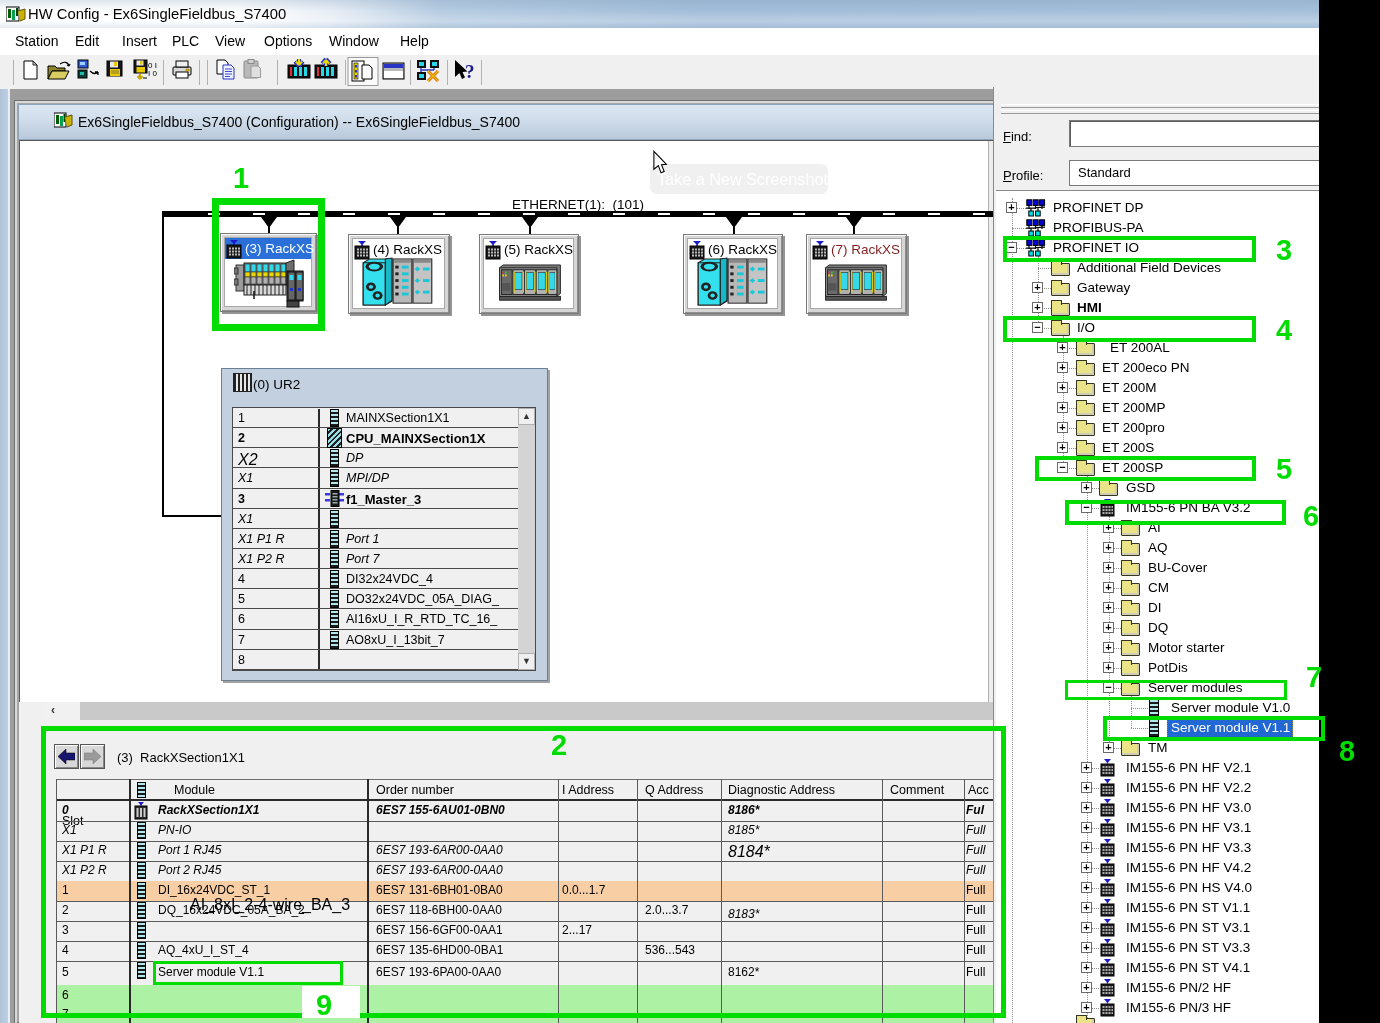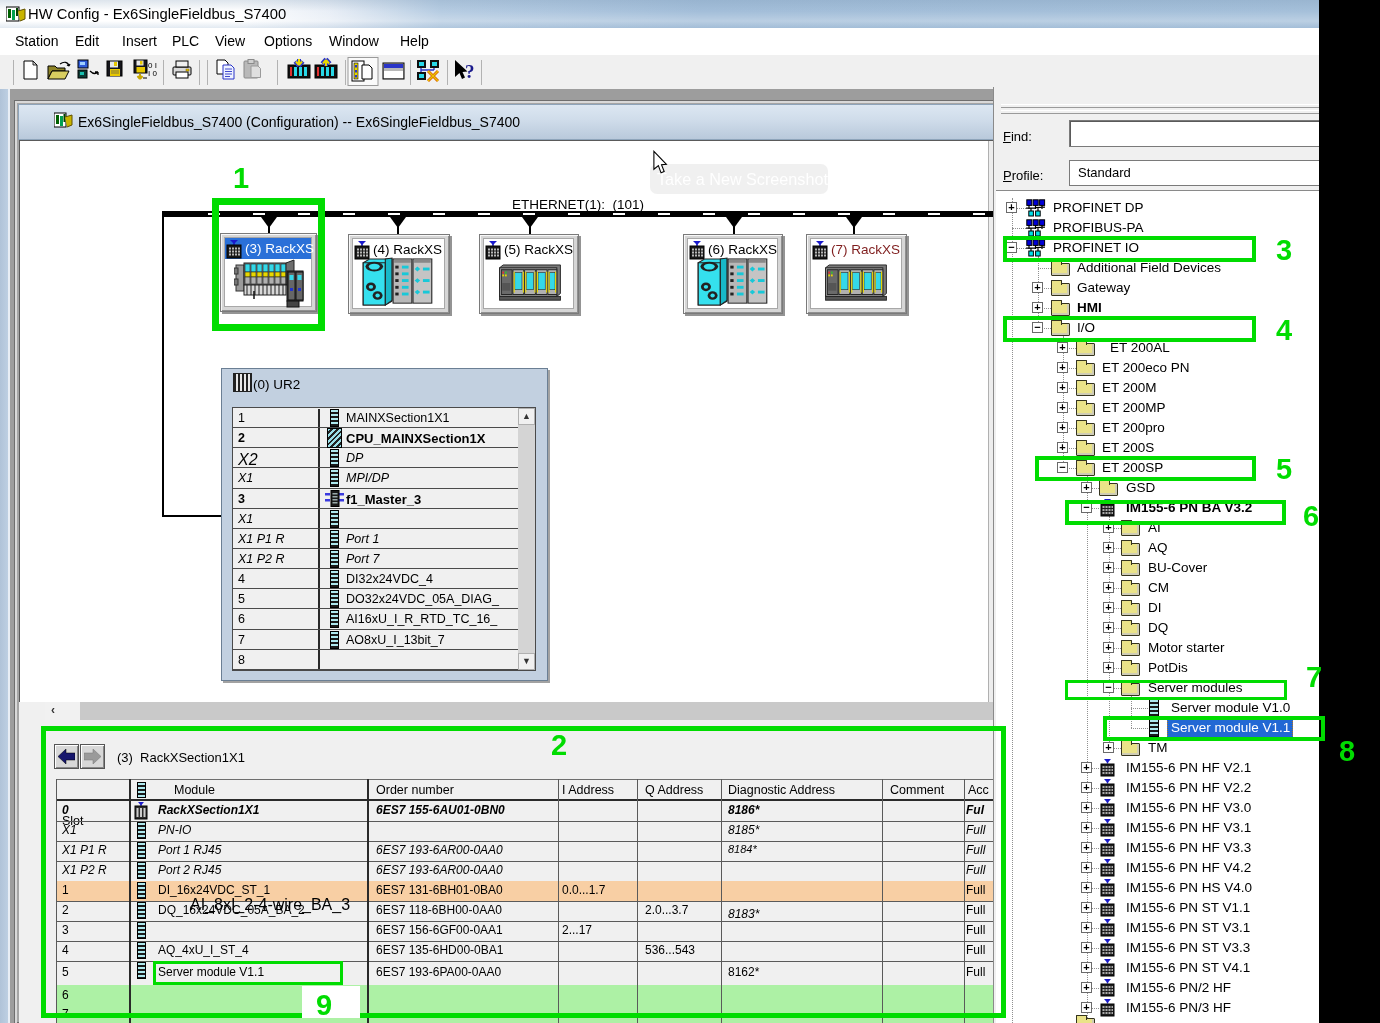--- a/index.html
+++ b/index.html
@@ -669,21 +669,21 @@
 <div class="tx it" style="left:62px;top:823px;font-size:12px;">X1</div>
 <div class="modic" style="left:137px;top:822px;height:17px;"></div>
 <div class="tx it" style="left:158px;top:823px;font-size:12px;">PN-IO</div>
 <div class="tx it" style="left:728px;top:823px;font-size:12px;">8185*</div>
 <div class="tx it" style="left:966px;top:823px;font-size:12px;">Full</div>
 <div class="a" style="left:56px;top:841px;width:940px;height:1px;background:#5a5a5a;"></div>
 <div class="tx it" style="left:62px;top:843px;font-size:12px;">X1 P1 R</div>
 <div class="modic" style="left:137px;top:842px;height:17px;"></div>
 <div class="tx it" style="left:158px;top:843px;font-size:12px;">Port 1 RJ45</div>
 <div class="tx it" style="left:376px;top:843px;font-size:12px;">6ES7 193-6AR00-0AA0</div>
-<div class="tx it" style="left:728px;top:843px;font-size:11px;">8184*</div>
+<div class="tx it" style="left:728px;top:843px;font-size:16px;">8184*</div>
 <div class="tx it" style="left:966px;top:843px;font-size:12px;">Full</div>
 <div class="a" style="left:56px;top:861px;width:940px;height:1px;background:#5a5a5a;"></div>
 <div class="tx it" style="left:62px;top:863px;font-size:12px;">X1 P2 R</div>
 <div class="modic" style="left:137px;top:862px;height:17px;"></div>
 <div class="tx it" style="left:158px;top:863px;font-size:12px;">Port 2 RJ45</div>
 <div class="tx it" style="left:376px;top:863px;font-size:12px;">6ES7 193-6AR00-0AA0</div>
 <div class="tx it" style="left:728px;top:863px;font-size:12px;margin-top:44px;">8183*</div>
 <div class="tx it" style="left:966px;top:863px;font-size:12px;">Full</div>
 <div class="a" style="left:56px;top:881px;width:940px;height:1px;background:#5a5a5a;"></div>
 <div class="a" style="left:57px;top:881px;width:939px;height:20px;background:#f8cfa4;"></div>
@@ -863,21 +863,21 @@
 <rect x="3.5" y="10" width="2" height="2"></rect>
       <rect x="6.5" y="10" width="2" height="2"></rect>
       <rect x="9.5" y="10" width="2" height="2"></rect>
       <rect x="12.5" y="10" width="1.5" height="2"></rect>
 <rect x="3.5" y="13" width="2" height="2"></rect>
       <rect x="6.5" y="13" width="2" height="2"></rect>
       <rect x="9.5" y="13" width="2" height="2"></rect>
       <rect x="12.5" y="13" width="1.5" height="2"></rect>
     </g>
 </svg>
-<div class="trtx" style="left:1126px;top:500px;font-weight:bold;">IM155-6 PN BA V3.2</div>
+<div class="trtx" style="left:1126px;top:500px;">IM155-6 PN BA V3.2</div>
 <div class="doth" style="left:1109px;top:528px;width:12px;"></div>
 <div class="exp" style="left:1103px;top:522px;">+</div>
 <div class="fold" style="left:1121px;top:523px;"></div>
 <div class="trtx" style="left:1148px;top:520px;">AI</div>
 <div class="doth" style="left:1109px;top:548px;width:12px;"></div>
 <div class="exp" style="left:1103px;top:542px;">+</div>
 <div class="fold" style="left:1121px;top:543px;"></div>
 <div class="trtx" style="left:1148px;top:540px;">AQ</div>
 <div class="doth" style="left:1109px;top:568px;width:12px;"></div>
 <div class="exp" style="left:1103px;top:562px;">+</div>

